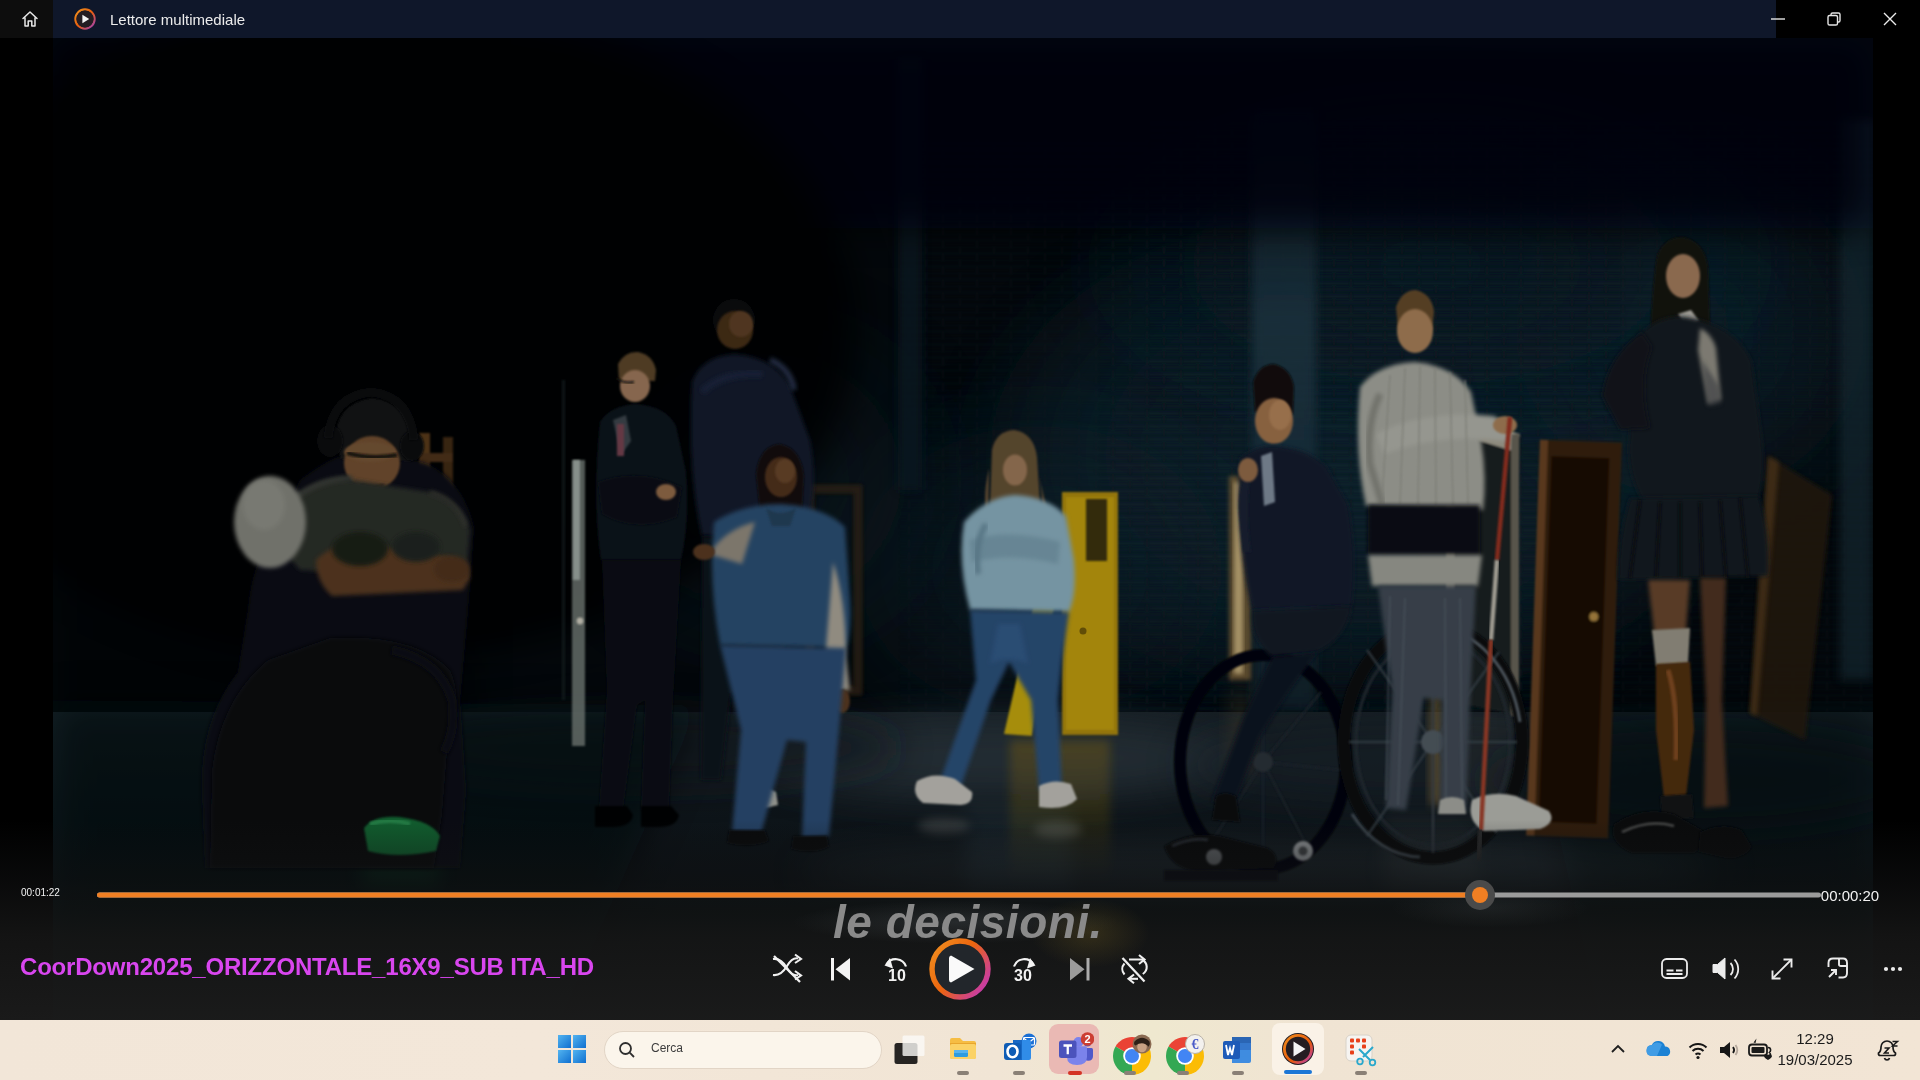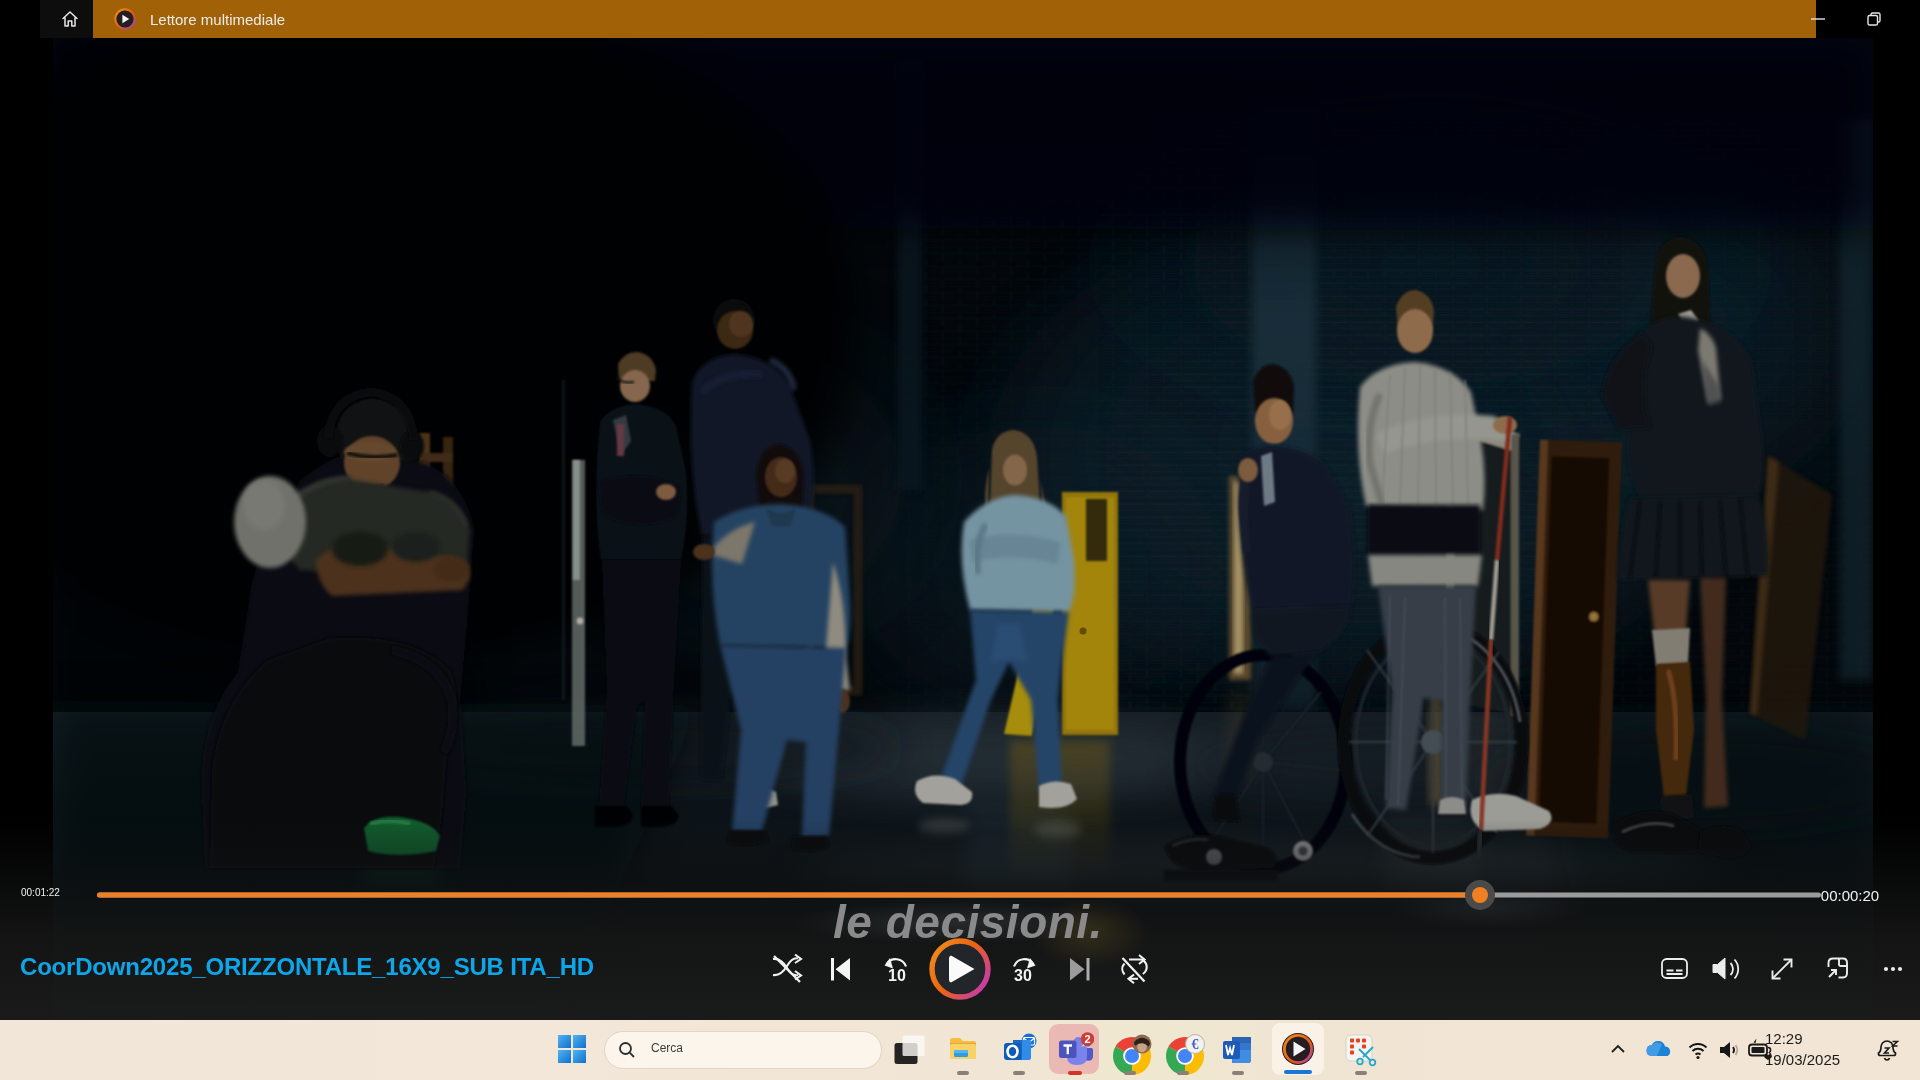--- a/index.html
+++ b/index.html
@@ -1,33 +1,33 @@
 <!DOCTYPE html>
 <html><head>
 <meta charset="utf-8">
 <style>
   html,body{margin:0;padding:0;width:1920px;height:1080px;overflow:hidden;background:#000;
     font-family:"Liberation Sans",sans-serif;}
   .abs{position:absolute;}
-  #titlebar{position:absolute;left:0;top:0;width:1776px;height:38px;background:#a16207;margin-left:40px;}
+  #titlebar{position:absolute;left:0;top:0;width:1776px;height:38px;background:#0f172a;}
   #homecell{position:absolute;left:0;top:0;width:53px;height:38px;background:#0d0d0d;}
   #apptitle{position:absolute;left:110px;top:11px;font-size:15px;color:#ececec;}
   #scene{position:absolute;left:53px;top:38px;}
   #botoverlay{position:absolute;left:0;top:820px;width:1920px;height:200px;
     background:linear-gradient(to bottom, rgba(16,17,18,0) 0%, rgba(16,17,18,0.55) 30%, rgba(22,22,22,0.88) 58%, rgba(27,27,27,0.96) 100%);}
   #leftbar{position:absolute;left:0;top:38px;width:53px;height:982px;background:#000;}
   #rightbar{position:absolute;left:1873px;top:38px;width:47px;height:982px;background:#000;}
   #subtitle{position:absolute;left:8px;top:895px;width:1920px;text-align:center;
     font-size:46px;font-weight:bold;font-style:italic;color:#8a8a8a;letter-spacing:0.5px;}
   #timeL{position:absolute;left:21px;top:887px;font-size:10px;color:#f2f2f2;}
   #timeR{position:absolute;left:1800px;width:100px;text-align:center;top:887px;font-size:15px;color:#f2f2f2;}
-  #fname{position:absolute;left:20px;top:953px;font-size:24px;font-weight:bold;color:#0ea5e9;letter-spacing:-0.2px;}
+  #fname{position:absolute;left:20px;top:953px;font-size:24px;font-weight:bold;color:#d946ef;letter-spacing:-0.2px;}
   #taskbar{position:absolute;left:0;top:1020px;width:1920px;height:60px;
     background:linear-gradient(90deg,#f2e6d8 0%,#f3e7d9 28%,#f1e5d5 52%,#efe8cf 60%,#f0e4d3 68%,#f2e5d5 100%);}
-  #clock{position:absolute;left:1765px;top:1028px;width:100px;text-align:left;color:#1b1b1b;
+  #clock{position:absolute;left:1765px;top:1028px;width:100px;text-align:center;color:#1b1b1b;
     font-size:15px;line-height:21px;}
 </style>
 </head>
 <body>
 
 <svg id="scene" width="1820" height="982" viewBox="53 38 1820 982">
   <defs>
     <filter id="b1" x="-20%" y="-20%" width="140%" height="140%">
         <feGaussianBlur stdDeviation="1"></feGaussianBlur>
       </filter>

